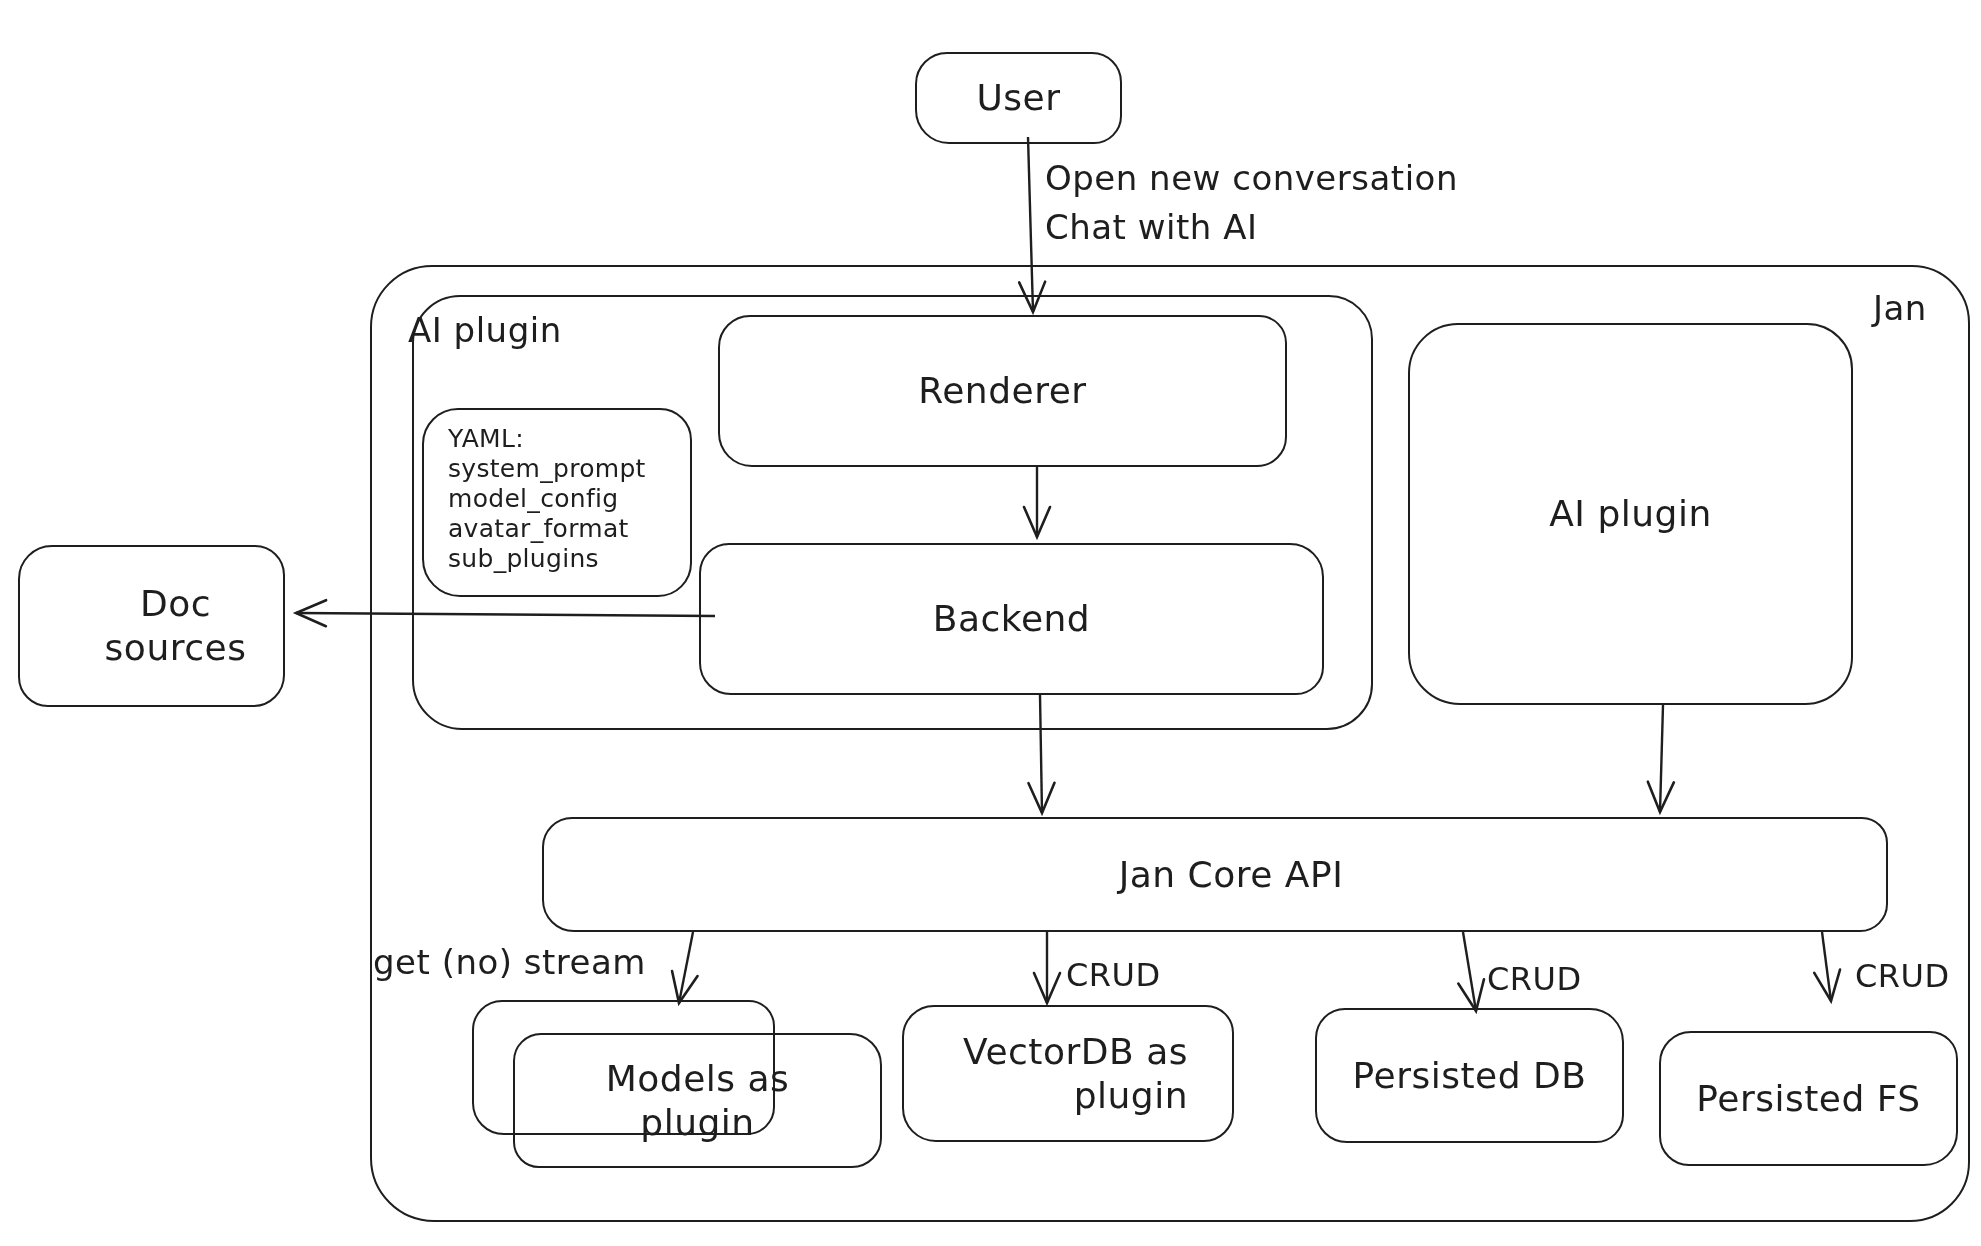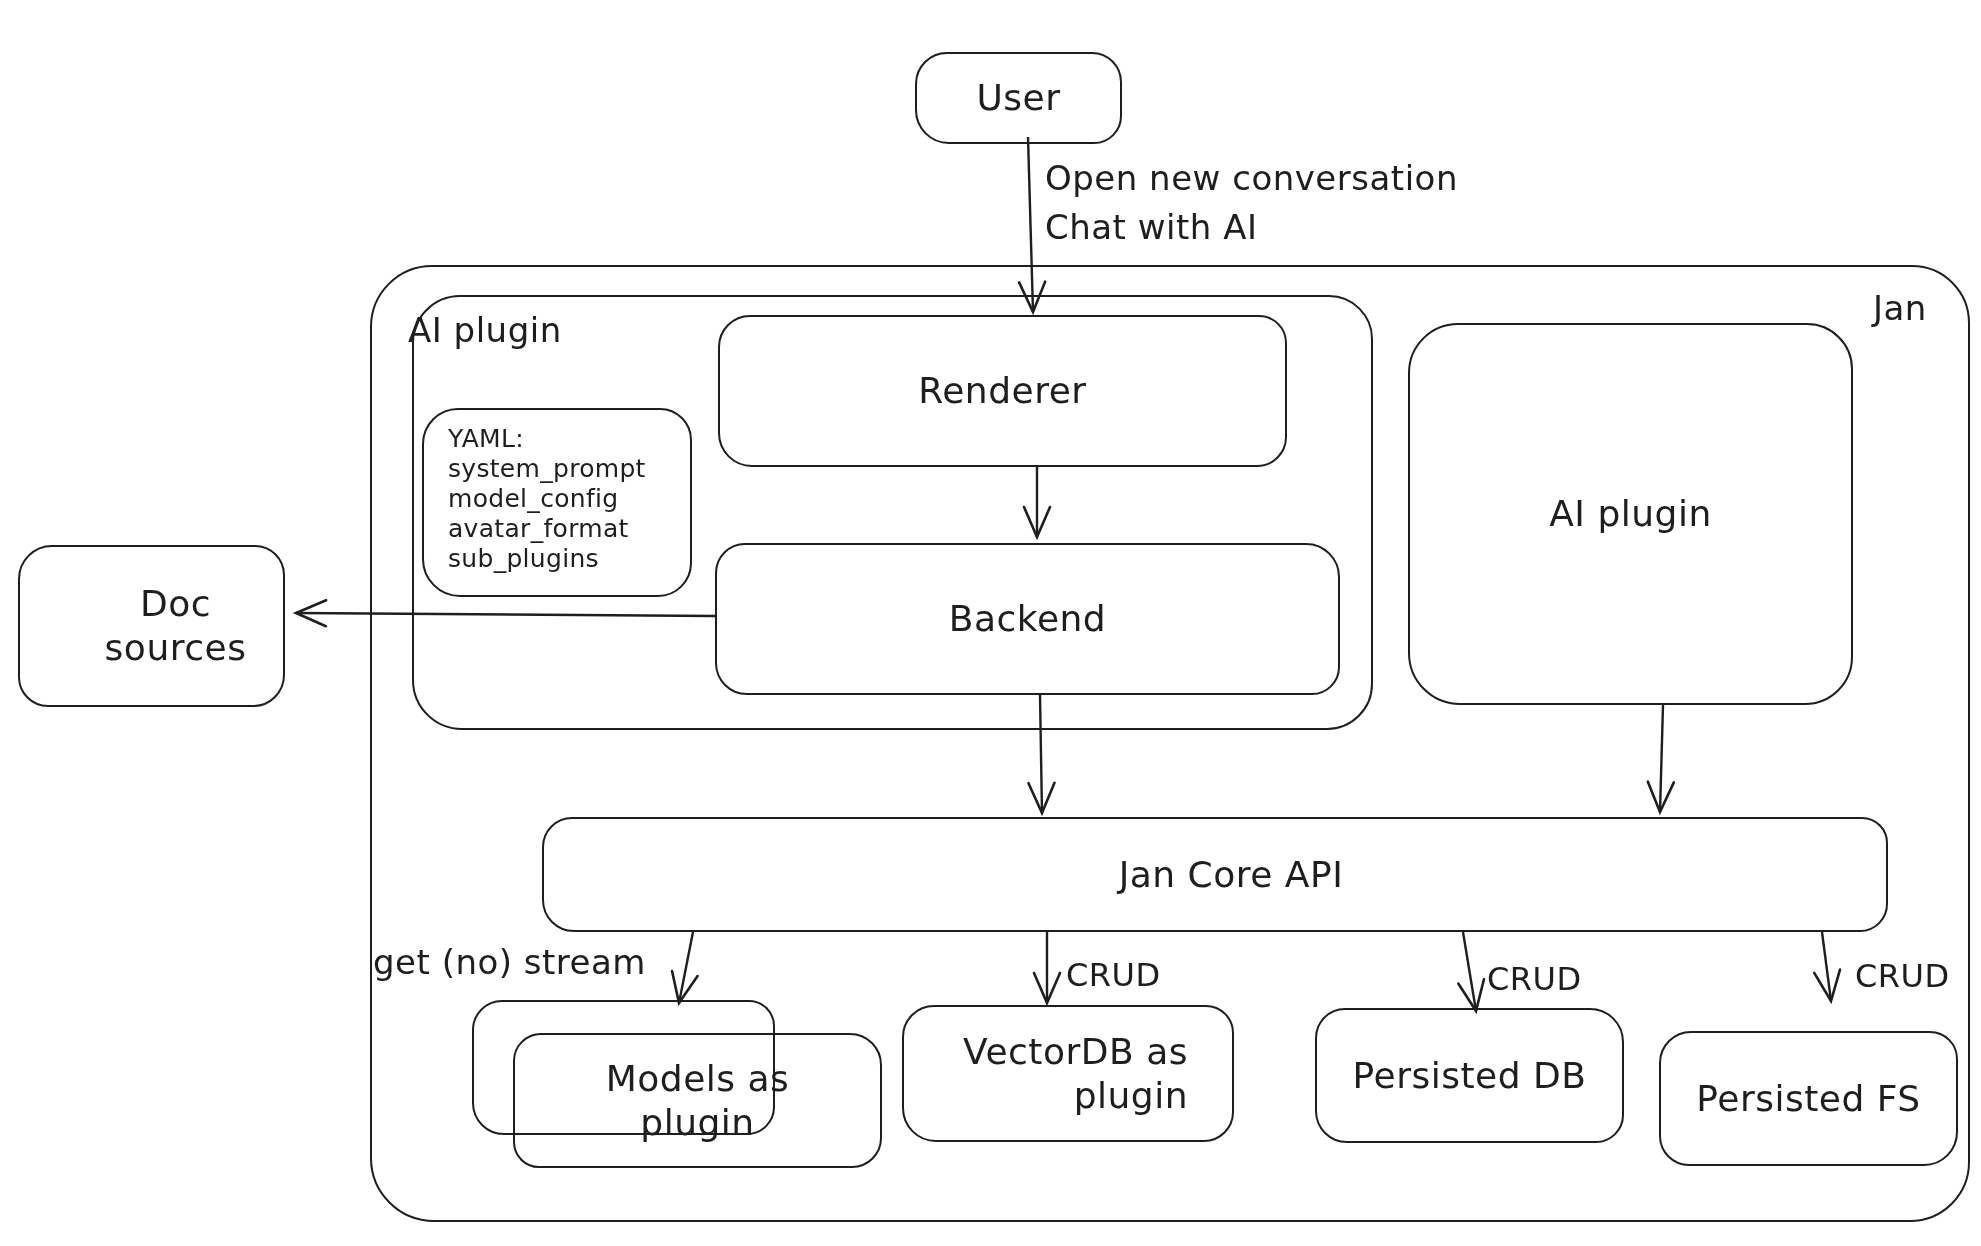--- a/index.html
+++ b/index.html
@@ -77,21 +77,21 @@
   </div>
 
   <div class="yaml-note" style="left:422px; top:408px; width:270px; height:189px; border-radius:36px 32px 34px 38px;">
     <div>YAML:</div>
     <div>system_prompt</div>
     <div>model_config</div>
     <div>avatar_format</div>
     <div>sub_plugins</div>
   </div>
 
-  <div class="box" style="left:715px; top:543px; width:625px; height:152px; border-radius:30px 34px 28px 32px;">
+  <div class="box" style="left:699px; top:543px; width:625px; height:152px; border-radius:30px 34px 28px 32px;">
     <div class="title">Backend</div>
   </div>
 
   <div class="box" style="left:18px; top:545px; width:267px; height:162px; border-radius:34px 30px 32px 30px;padding-left:48px;">
     <div class="title">Doc sources</div>
   </div>
 
   <div class="box" style="left:1408px; top:323px; width:445px; height:382px; border-radius:50px 46px 48px 52px;">
     <div class="title title-sm">AI plugin</div>
   </div>

